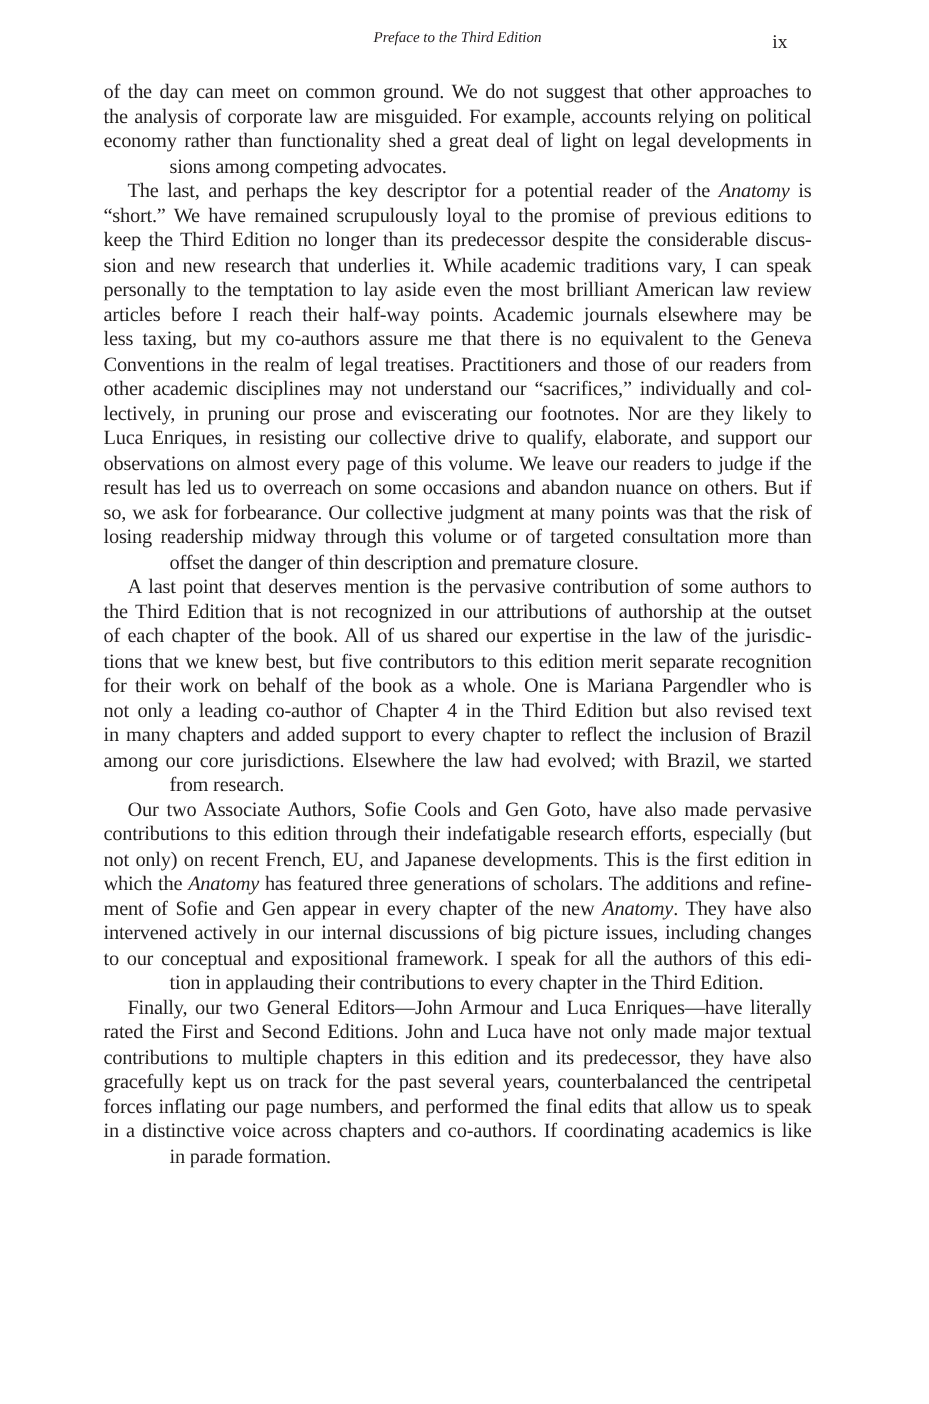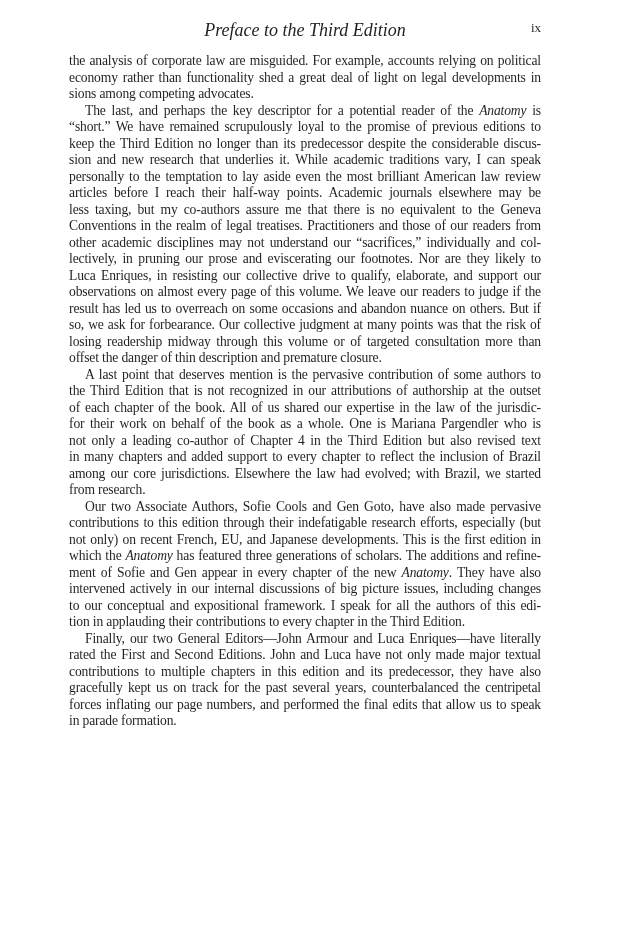--- a/index.html
+++ b/index.html
@@ -1,39 +1,40 @@
 <!DOCTYPE html>
 <html><head>
 <meta charset="utf-8">
 <style>
   html, body { margin: 0; padding: 0; background: #ffffff; }
   body { width: 619px; height: 936px; position: relative; overflow: hidden;
          font-family: "Liberation Serif", "DejaVu Serif", serif; color: #231f20; }
   .header { position: absolute; top: 20px; left: 69px; width: 472px; height: 20px; }
   .running-head { position: absolute; left: 0; right: 0; text-align: center;
-                  font-style: italic; font-size: 18px; top: 0; }
-  .folio { position: absolute; right: 0; top: 0; font-size: 13px; text-align: right; }
+                  font-style: italic; font-size: 10px; top: 0; }
+  .folio { position: absolute; right: 16px; top: 0; font-size: 13px; text-align: right; }
   .body-text { position: absolute; top: 53px; left: 69px; width: 472px; }
   .line { display: block; font-size: 13.6px; line-height: 16.5px; height: 16.5px;
           white-space: nowrap; text-align: justify; text-align-last: justify;
           letter-spacing: -0.15px; }
-  .line.last { text-align-last: left; }
+  .line.last { text-align-last: left; margin-left: 44px; }
   .line.indent { text-indent: 16px; }
   .line i { font-style: italic; }
 </style>
 </head>
 <body>
 
 <div class="header">
   <div class="running-head">Preface to the Third Edition</div>
   <div class="folio">ix</div>
 </div>
 
 <div class="body-text" id="body-text">
     <div>
+      <span class="line">of the day can meet on common ground. We do not suggest that other approaches to</span>
       <span class="line">the analysis of corporate law are misguided. For example, accounts relying on political</span>
       <span class="line">economy rather than functionality shed a great deal of light on legal developments in</span>
       <span class="line last">sions among competing advocates.</span>
     </div>
     <div>
       <span class="line indent">The last, and perhaps the key descriptor for a potential reader of the <i>Anatomy</i> is</span>
       <span class="line">“short.” We have remained scrupulously loyal to the promise of previous editions to</span>
       <span class="line">keep the Third Edition no longer than its predecessor despite the considerable discus-</span>
       <span class="line">sion and new research that underlies it. While academic traditions vary, I can speak</span>
       <span class="line">personally to the temptation to lay aside even the most brilliant American law review</span>
@@ -46,20 +47,21 @@
       <span class="line">observations on almost every page of this volume. We leave our readers to judge if the</span>
       <span class="line">result has led us to overreach on some occasions and abandon nuance on others. But if</span>
       <span class="line">so, we ask for forbearance. Our collective judgment at many points was that the risk of</span>
       <span class="line">losing readership midway through this volume or of targeted consultation more than</span>
       <span class="line last">offset the danger of thin description and premature closure.</span>
     </div>
     <div>
       <span class="line indent">A last point that deserves mention is the pervasive contribution of some authors to</span>
       <span class="line">the Third Edition that is not recognized in our attributions of authorship at the outset</span>
       <span class="line">of each chapter of the book. All of us shared our expertise in the law of the jurisdic-</span>
+      <span class="line">tions that we knew best, but five contributors to this edition merit separate recognition</span>
       <span class="line">for their work on behalf of the book as a whole. One is Mariana Pargendler who is</span>
       <span class="line">not only a leading co-author of Chapter 4 in the Third Edition but also revised text</span>
       <span class="line">in many chapters and added support to every chapter to reflect the inclusion of Brazil</span>
       <span class="line">among our core jurisdictions. Elsewhere the law had evolved; with Brazil, we started</span>
       <span class="line last">from research.</span>
     </div>
     <div>
       <span class="line indent">Our two Associate Authors, Sofie Cools and Gen Goto, have also made pervasive</span>
       <span class="line">contributions to this edition through their indefatigable research efforts, especially (but</span>
       <span class="line">not only) on recent French, EU, and Japanese developments. This is the first edition in</span>
@@ -68,15 +70,16 @@
       <span class="line">intervened actively in our internal discussions of big picture issues, including changes</span>
       <span class="line">to our conceptual and expositional framework. I speak for all the authors of this edi-</span>
       <span class="line last">tion in applauding their contributions to every chapter in the Third Edition.</span>
     </div>
     <div>
       <span class="line indent">Finally, our two General Editors—John Armour and Luca Enriques—have literally</span>
       <span class="line">rated the First and Second Editions. John and Luca have not only made major textual</span>
       <span class="line">contributions to multiple chapters in this edition and its predecessor, they have also</span>
       <span class="line">gracefully kept us on track for the past several years, counterbalanced the centripetal</span>
       <span class="line">forces inflating our page numbers, and performed the final edits that allow us to speak</span>
+      <span class="line">in a distinctive voice across chapters and co-authors. If coordinating academics is like</span>
       <span class="line last">in parade formation.</span>
     </div>
   </div>
 
 </body></html>

